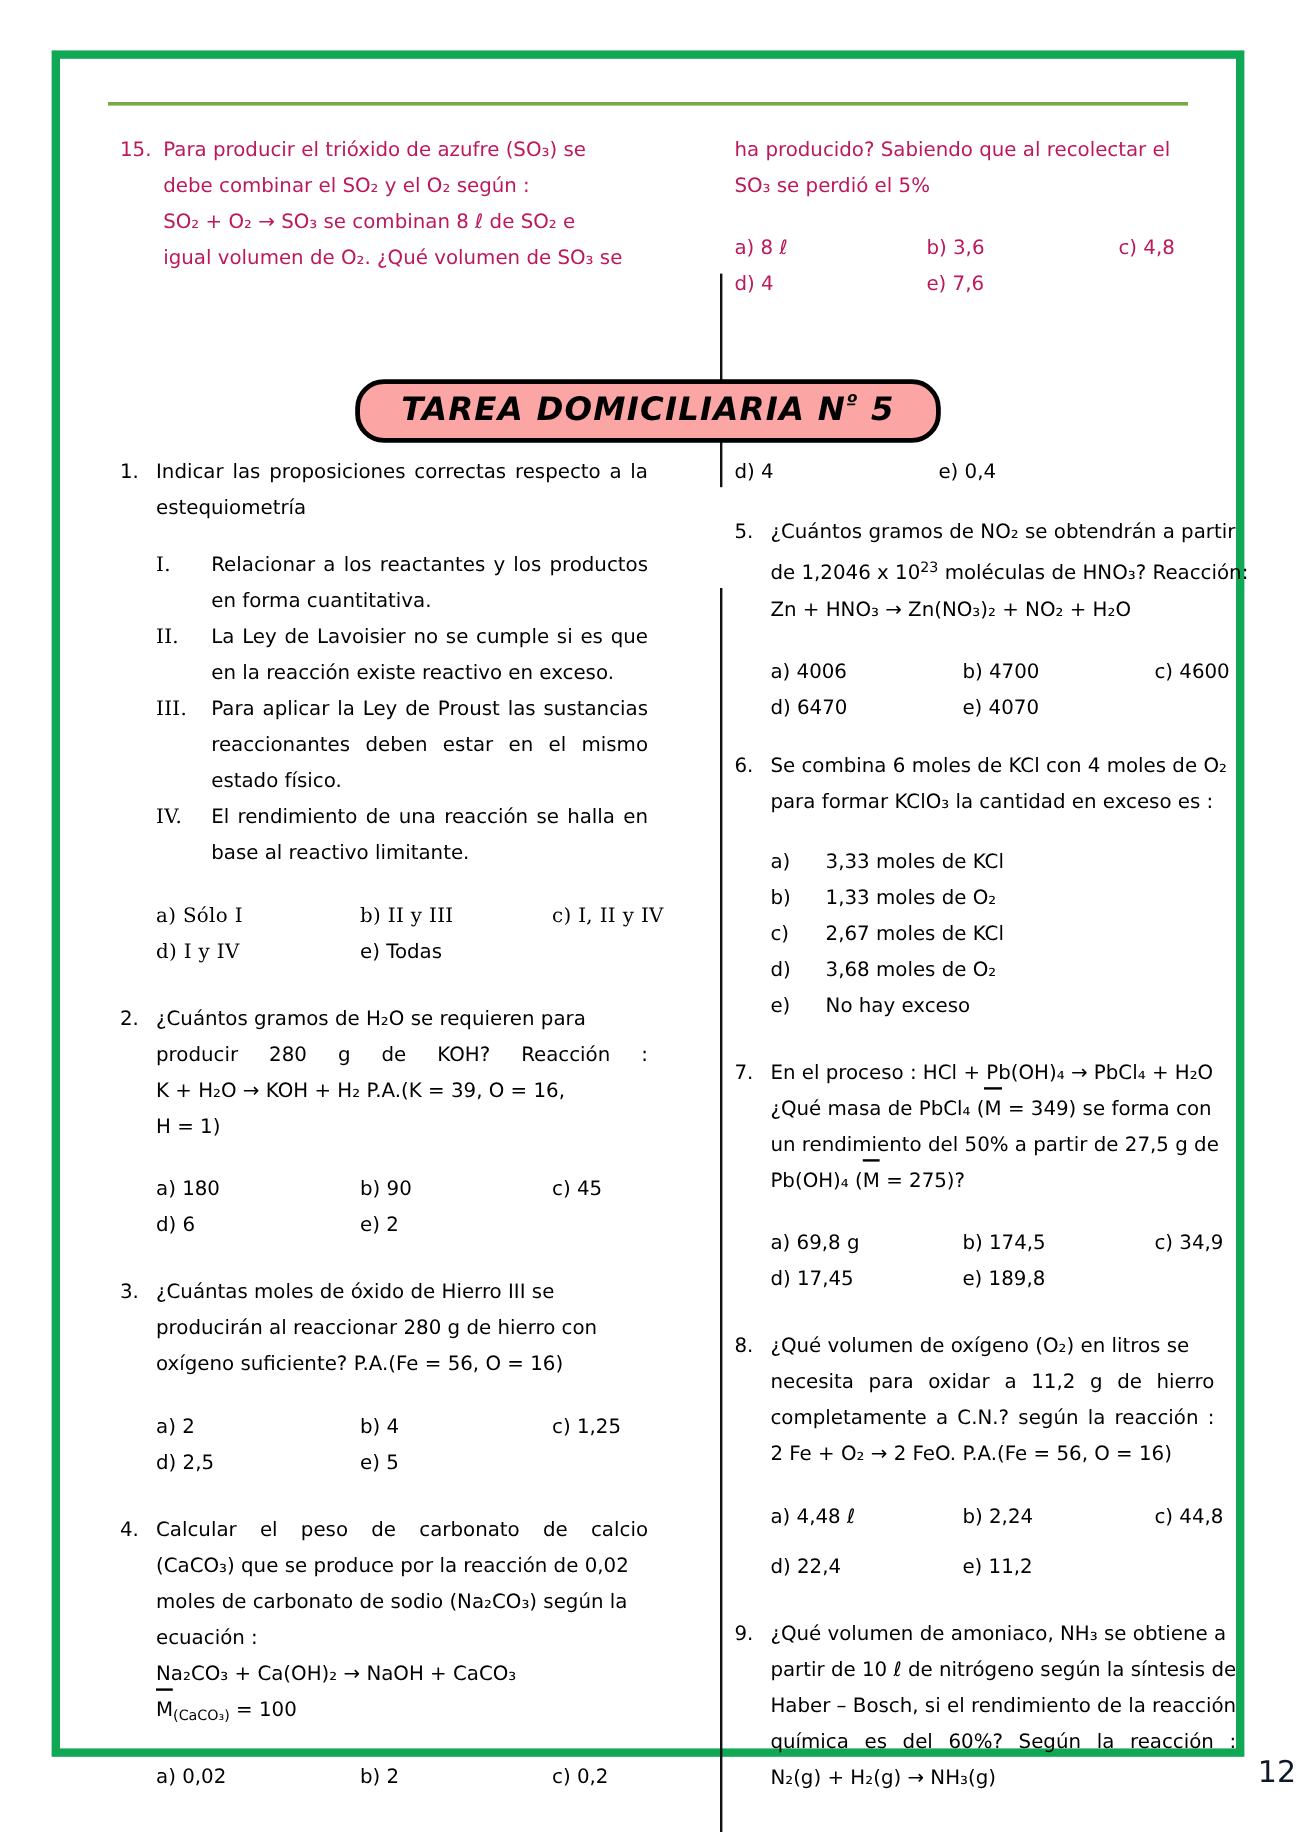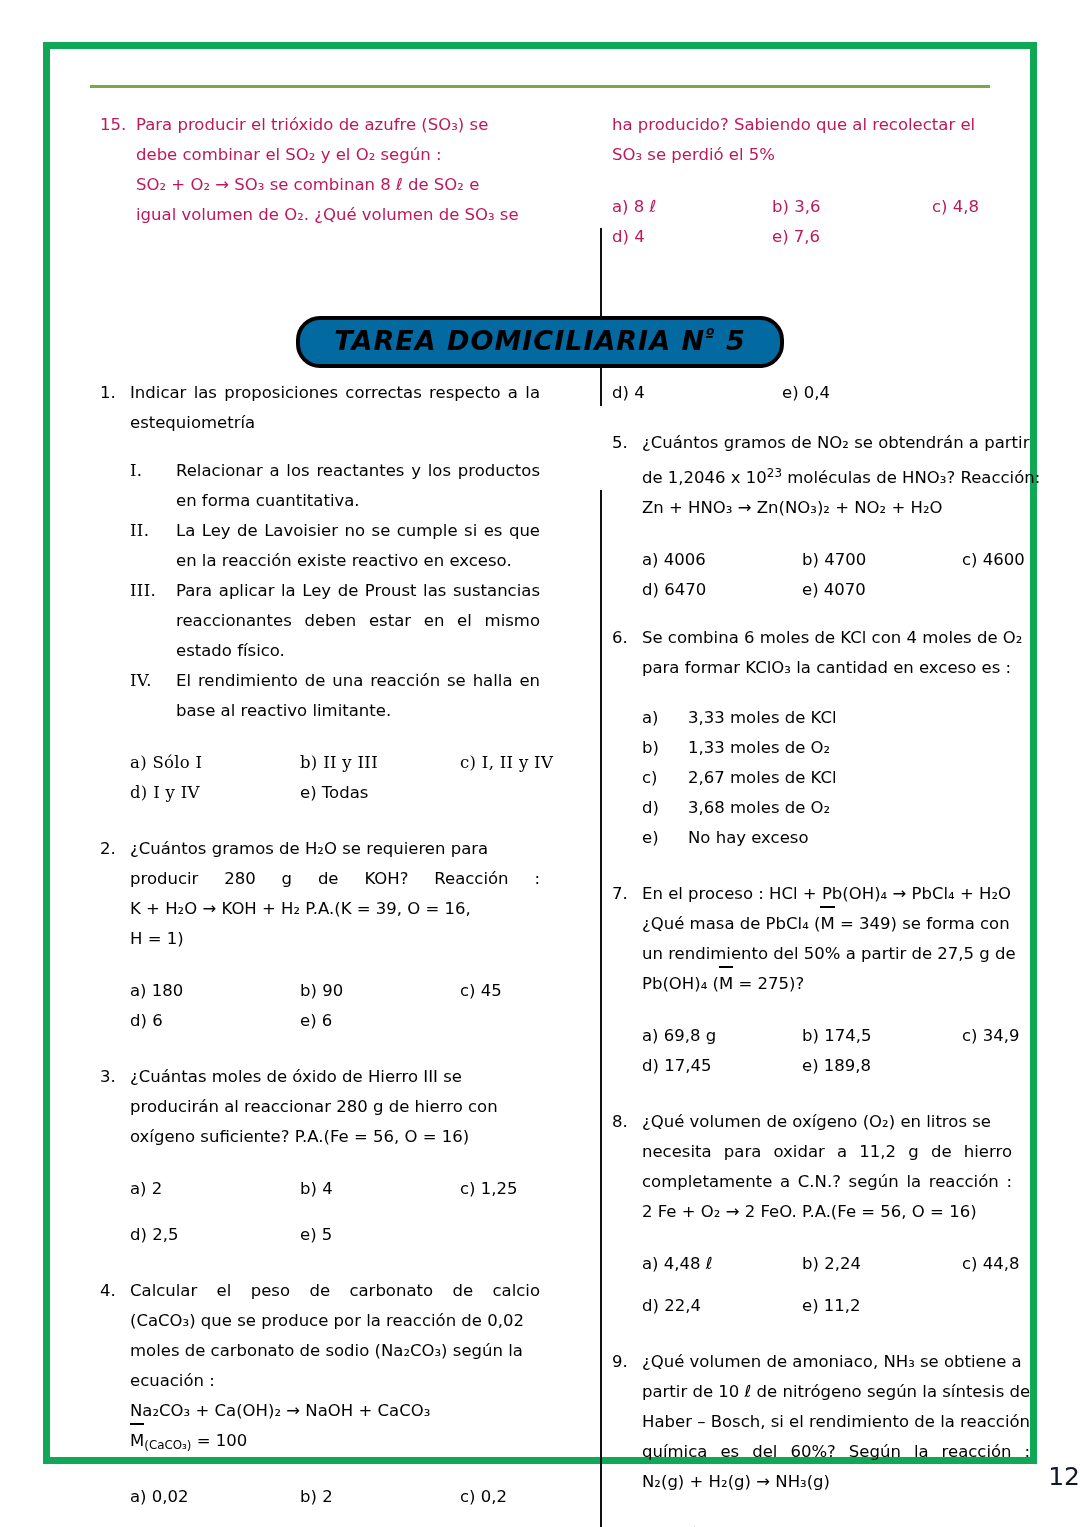--- a/index.html
+++ b/index.html
@@ -61,21 +61,21 @@
   sup{font-size:0.72em;vertical-align:0.48em;}
   .mbar{position:relative;display:inline-block;}
   .mbar::before{content:"";position:absolute;left:0;right:0;top:-0.18em;height:2px;background:#000;}
   .rom{font-family:"DejaVu Serif","Liberation Serif",serif;letter-spacing:0.3px;}
 
   .banner-wrap{
     position:absolute;left:0;right:0;top:206px;display:flex;justify-content:center;
   }
   .banner{
     border:4px solid #000;border-radius:24px;
-    padding:5px 34px 8px 34px;background:#0369a1;
+    padding:5px 34px 8px 34px;background:#fca5a5;
     font-family:"DejaVu Sans","Liberation Sans",sans-serif;
     font-weight:bold;font-style:italic;
     font-size:27px;letter-spacing:1px;
   }
   .banner .sup{font-size:0.62em;vertical-align:0.55em;}
 
   .page-num{
     position:absolute;left:0;right:0;top:1462px;text-align:right;
     font-size:25px;color:#0f172a;
   }
@@ -178,39 +178,39 @@
           <div class="just" style="text-align-last:justify">producir 280 g de KOH? Reacción :</div>
           <div class="nowrapline">K + H₂O  →  KOH + H₂   P.A.(K = 39, O = 16,</div>
           <div>H = 1)</div>
           <div class="opts">
             <div class="opt c1">a) 180</div>
             <div class="opt c2">b) 90</div>
             <div class="opt c3">c) 45</div>
           </div>
           <div class="opts" style="margin-top:0">
             <div class="opt c1">d) 6</div>
-            <div class="opt c2">e) 6</div>
+            <div class="opt c2">e) 2</div>
           </div>
         </div>
       </div>
 
       <div class="gap"></div>
 
       <div class="q">
         <div class="q-num narrow">3.</div>
         <div class="q-body">
           <div class="nowrapline">¿Cuántas moles de óxido de Hierro III se</div>
           <div class="nowrapline">producirán al reaccionar 280 g de hierro con</div>
           <div class="nowrapline">oxígeno suficiente?  P.A.(Fe = 56, O = 16)</div>
           <div class="opts">
             <div class="opt c1">a) 2</div>
             <div class="opt c2">b) 4</div>
             <div class="opt c3">c) 1,25</div>
           </div>
-          <div class="opts" style="margin-top:16px">
+          <div class="opts" style="margin-top:0">
             <div class="opt c1">d) 2,5</div>
             <div class="opt c2">e) 5</div>
           </div>
         </div>
       </div>
 
       <div class="gap"></div>
 
       <div class="q">
         <div class="q-num narrow">4.</div>

